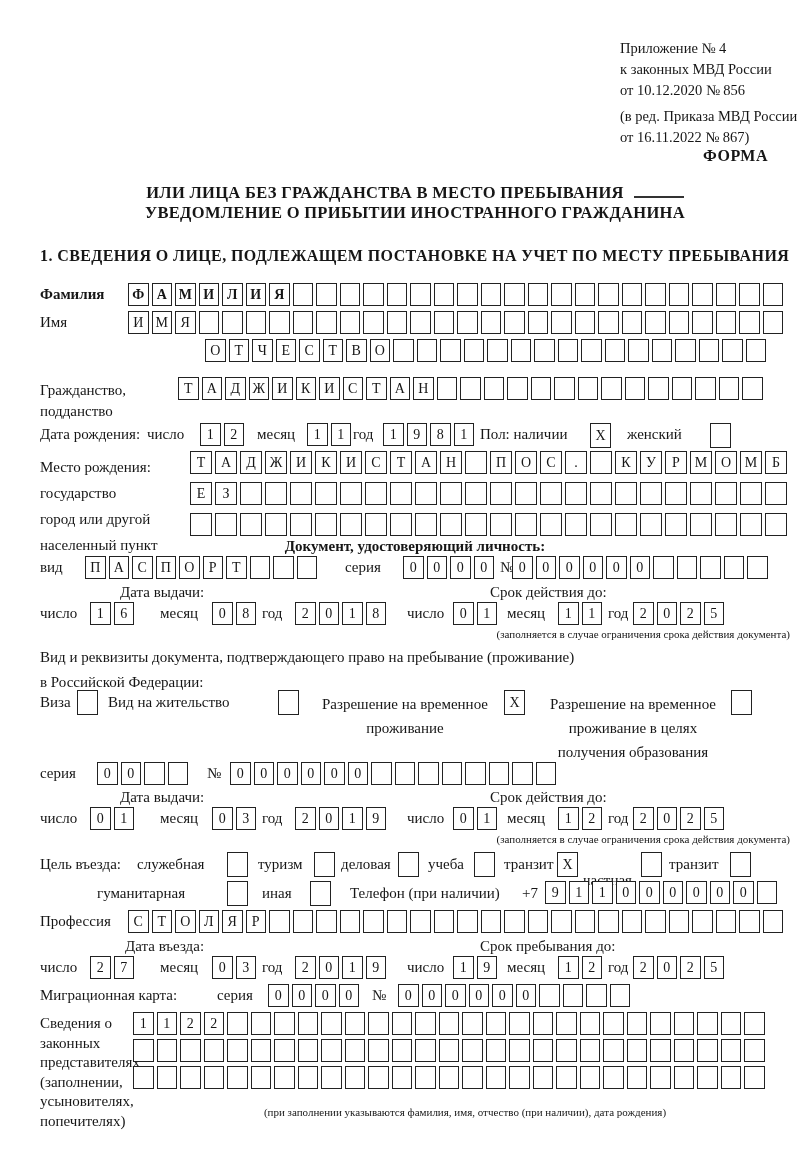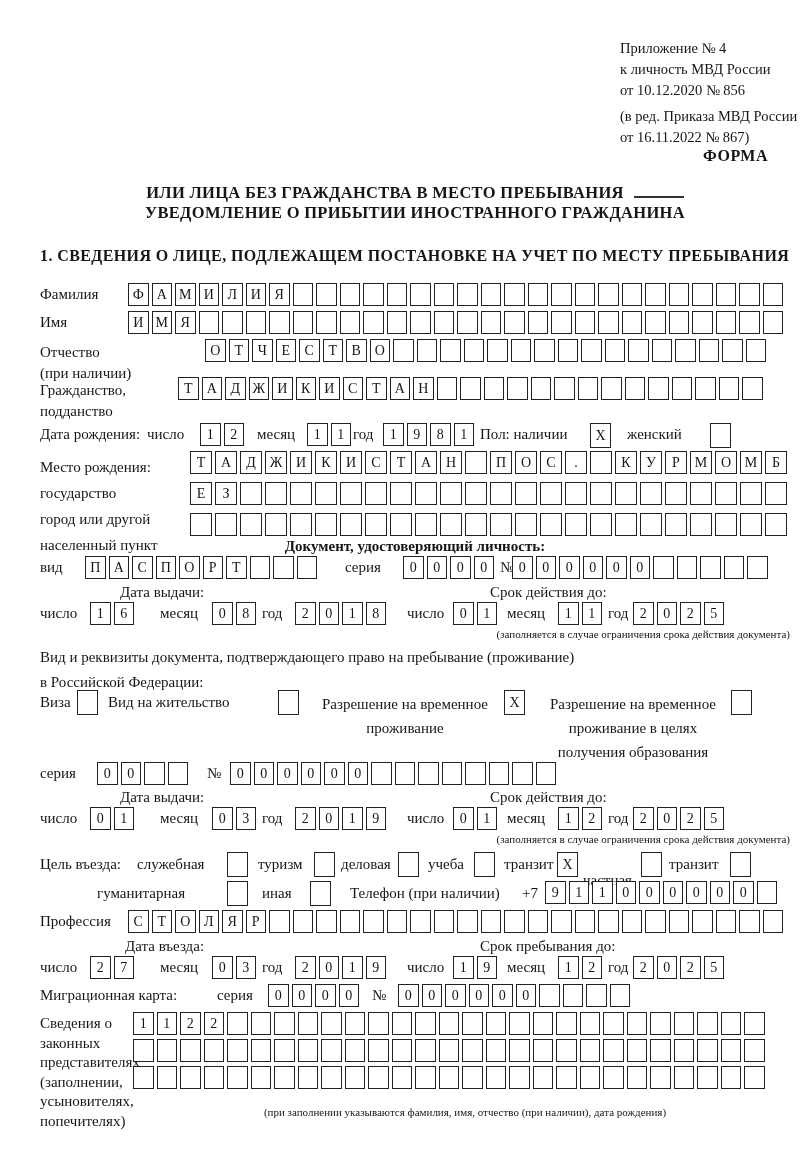--- a/index.html
+++ b/index.html
@@ -38,38 +38,38 @@
   }
   .sec-h { font-size: 16px; font-weight: bold; letter-spacing: 0.4px; white-space: nowrap; }
   .stack { line-height: 21px; font-size: 15px; }
   .cap { font-size: 15px; line-height: 24px; text-align: center; }
 </style>
 </head>
 <body>
 
 <div class="abs hdr" style="left:620px; top:38px;">
   <div>Приложение № 4</div>
-  <div>к личность МВД России</div>
+  <div>к законных МВД России</div>
   <div>от 10.12.2020 № 856</div>
   <div style="margin-top:5px;">(в ред. Приказа МВД России</div>
   <div>от 16.11.2022 № 867)</div>
 </div>
 
 <div class="abs b" style="left:703px; top:147px; font-size:16px; letter-spacing:0.5px;">ФОРМА</div>
 
 <div class="abs center" style="left:40px; top:182px; width:750px;">
   <div class="title-line" style="margin-top:1px;">
     <span>ИЛИ ЛИЦА БЕЗ ГРАЖДАНСТВА В МЕСТО ПРЕБЫВАНИЯ</span><span class="t-underline"></span>
   </div>
   <div class="title-line">УВЕДОМЛЕНИЕ О ПРИБЫТИИ ИНОСТРАННОГО ГРАЖДАНИНА</div>
 </div>
 
 <div class="abs sec-h" style="left:40px; top:247px;">1. СВЕДЕНИЯ О ЛИЦЕ, ПОДЛЕЖАЩЕМ ПОСТАНОВКЕ НА УЧЕТ ПО МЕСТУ ПРЕБЫВАНИЯ</div>
 
-<div class="abs" style="left:40px; top:283px; width:750px; height:25px;">
+<div class="abs" style="left:40px; top:283px; width:750px; height:25px;font-weight:bold;">
   <span class="abs lbl" style="left:0; top:3px;">Фамилия</span>
   <span class="abs cells" style="left:88px; top:0;">
       <span class="cell">Ф</span>
       <span class="cell">А</span>
       <span class="cell">М</span>
       <span class="cell">И</span>
       <span class="cell">Л</span>
       <span class="cell">И</span>
       <span class="cell">Я</span>
       <span class="cell"></span>
@@ -124,24 +124,20 @@
       <span class="cell"></span>
       <span class="cell"></span>
       <span class="cell"></span>
       <span class="cell"></span>
       <span class="cell"></span>
       <span class="cell"></span>
     </span>
 </div>
 
 <div class="abs" style="left:40px; top:339px; width:750px; height:25px;">
-  <div class="abs stack" style="left:0; top:3px;">
-    <div>Отчество</div>
-    <div>(при наличии)</div>
-  </div>
   <span class="abs cells" style="left:165px; top:0;">
       <span class="cell">О</span>
       <span class="cell">Т</span>
       <span class="cell">Ч</span>
       <span class="cell">Е</span>
       <span class="cell">С</span>
       <span class="cell">Т</span>
       <span class="cell">В</span>
       <span class="cell">О</span>
       <span class="cell"></span>

